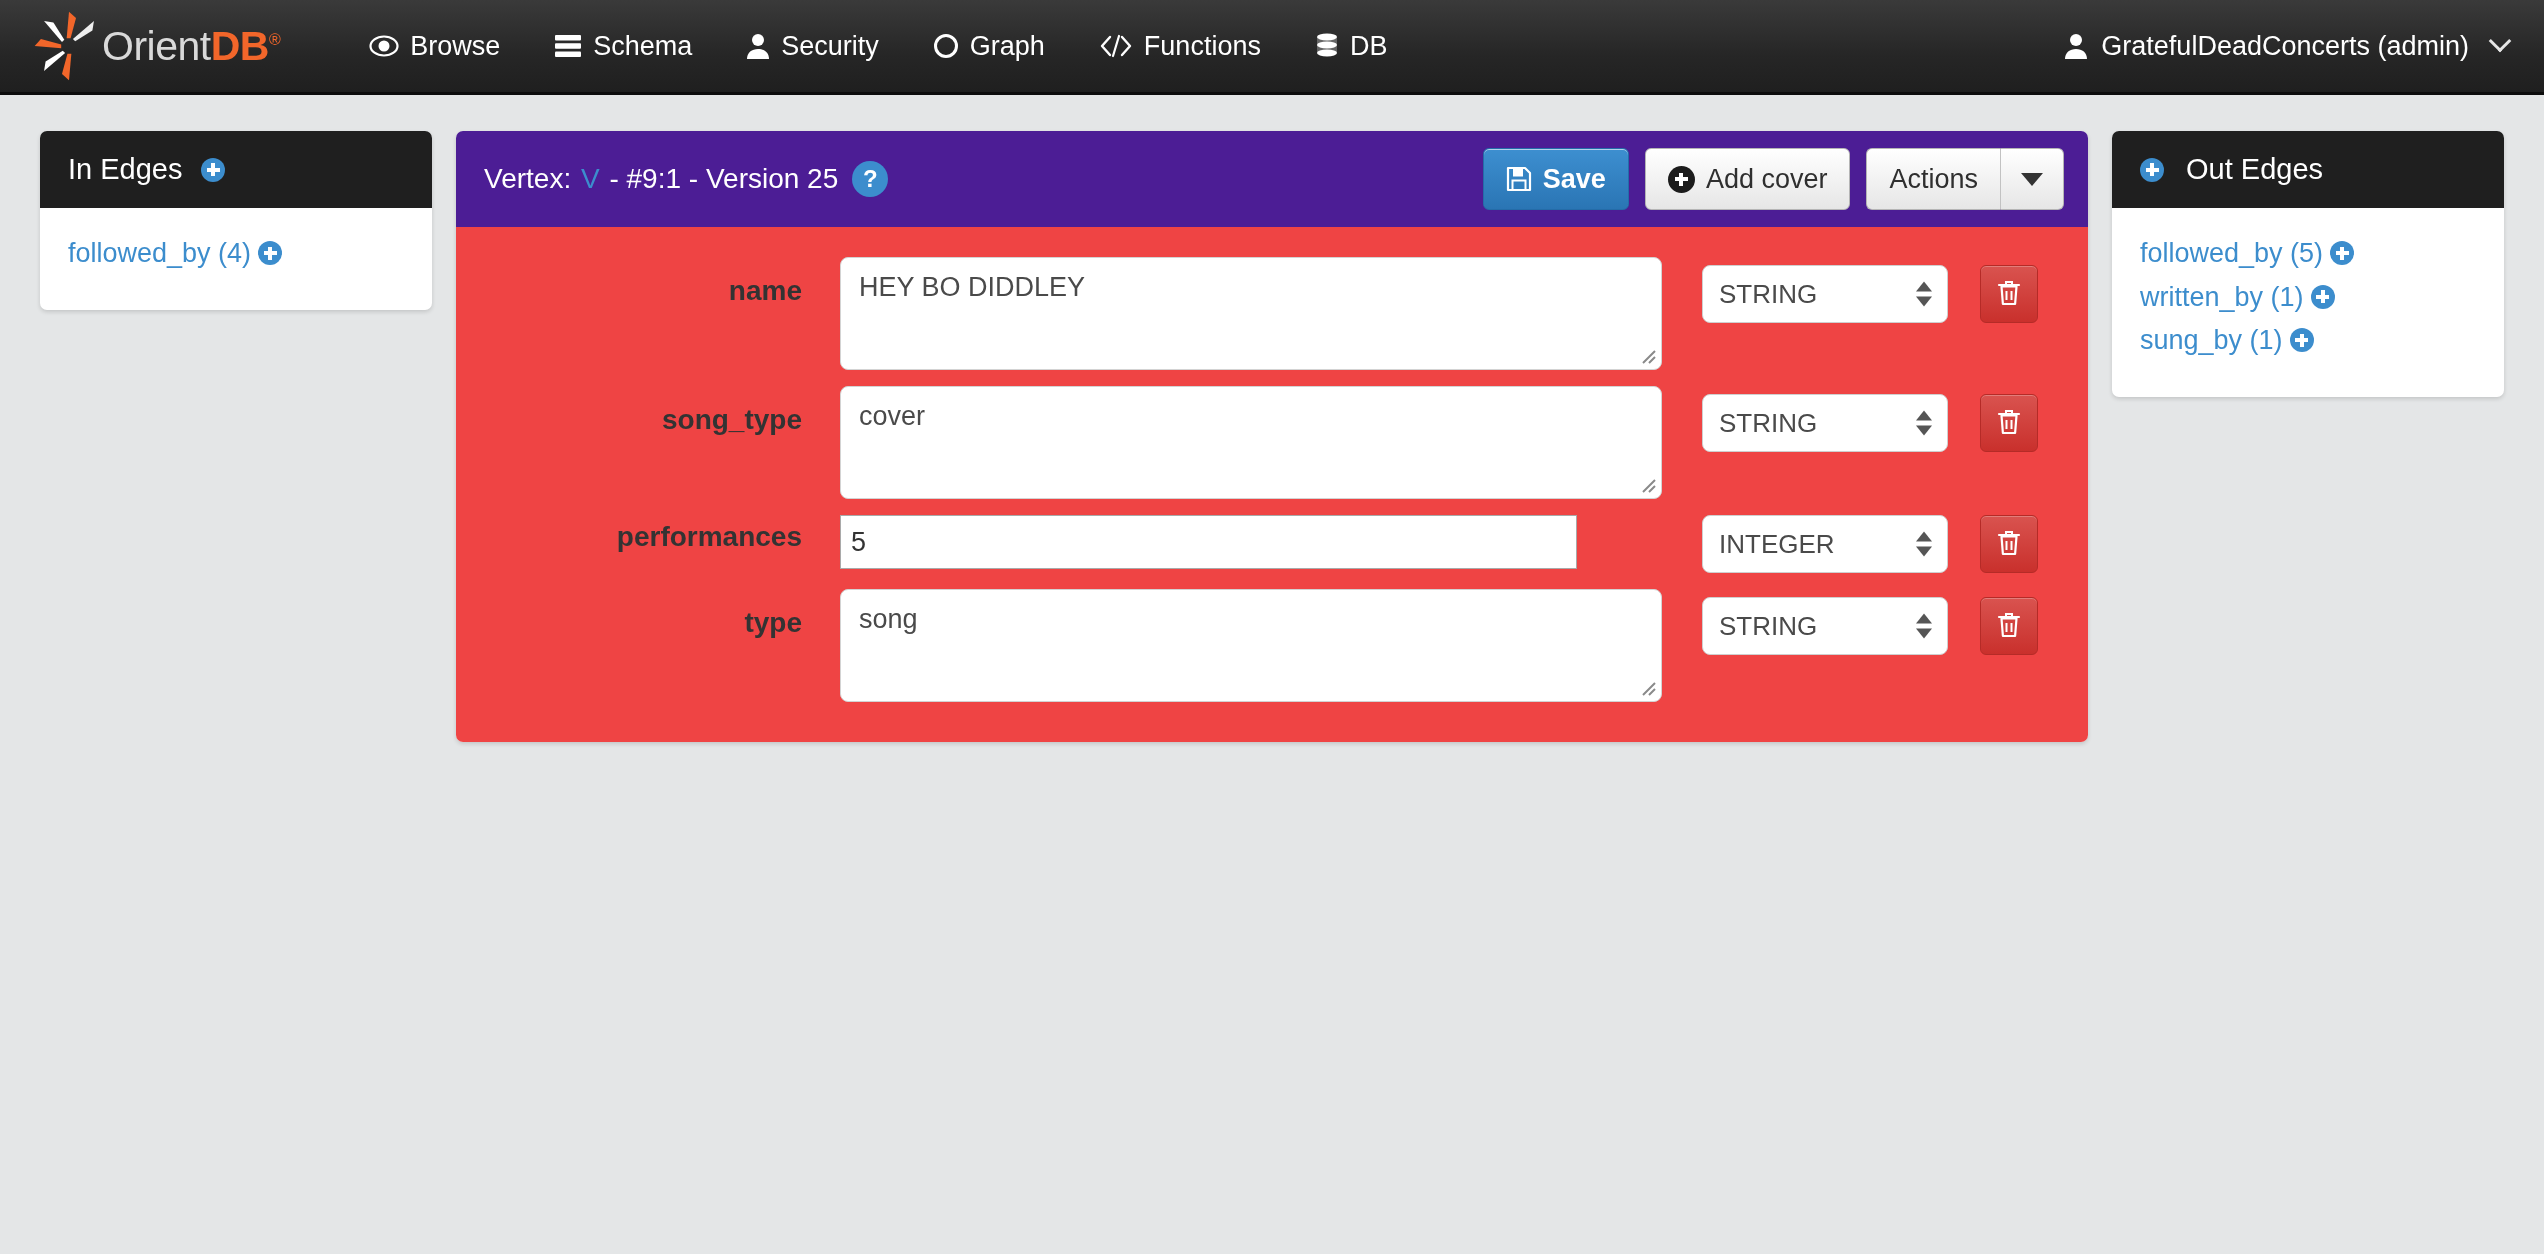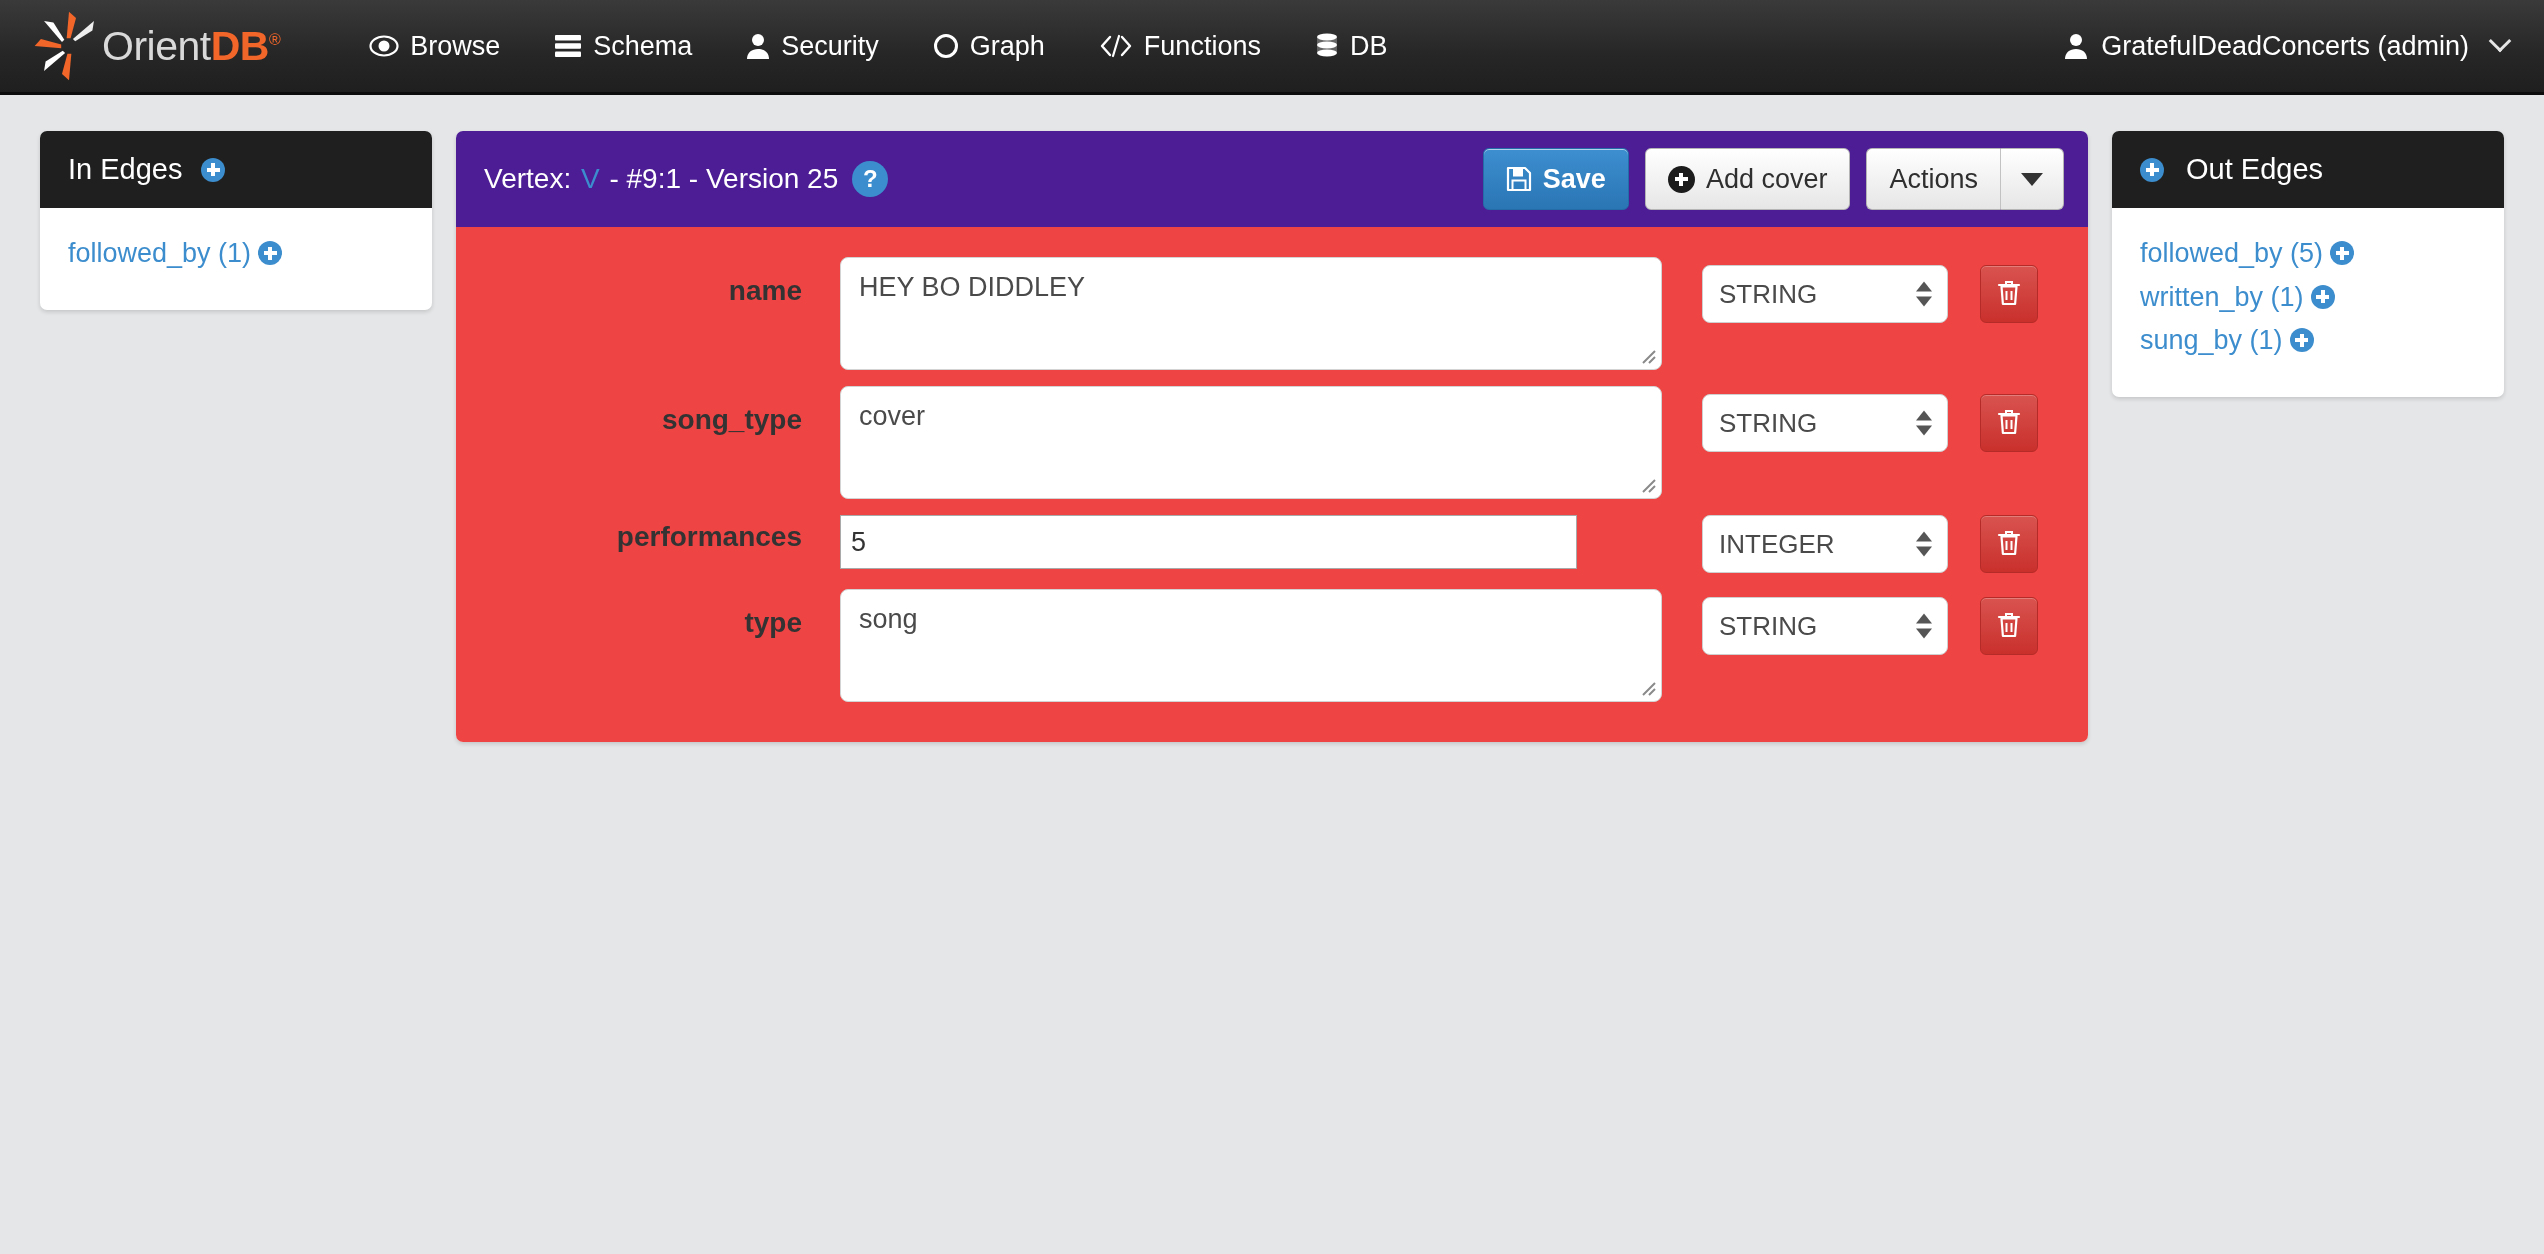--- a/index.html
+++ b/index.html
@@ -431,21 +431,21 @@
 <div class="content">
 
   <div class="col-left">
     <div class="panel">
       <div class="panel-head">
         <span>In Edges</span>
         <span class="plus-circle"></span>
       </div>
       <div class="panel-body">
         <a class="edge-link">
-          <span>followed_by (1)</span><span class="plus-circle"></span>
+          <span>followed_by (4)</span><span class="plus-circle"></span>
         </a>
       </div>
     </div>
   </div>
 
   <div class="col-main">
     <div class="panel">
 
       <div class="main-head">
         <div class="vertex-title">

